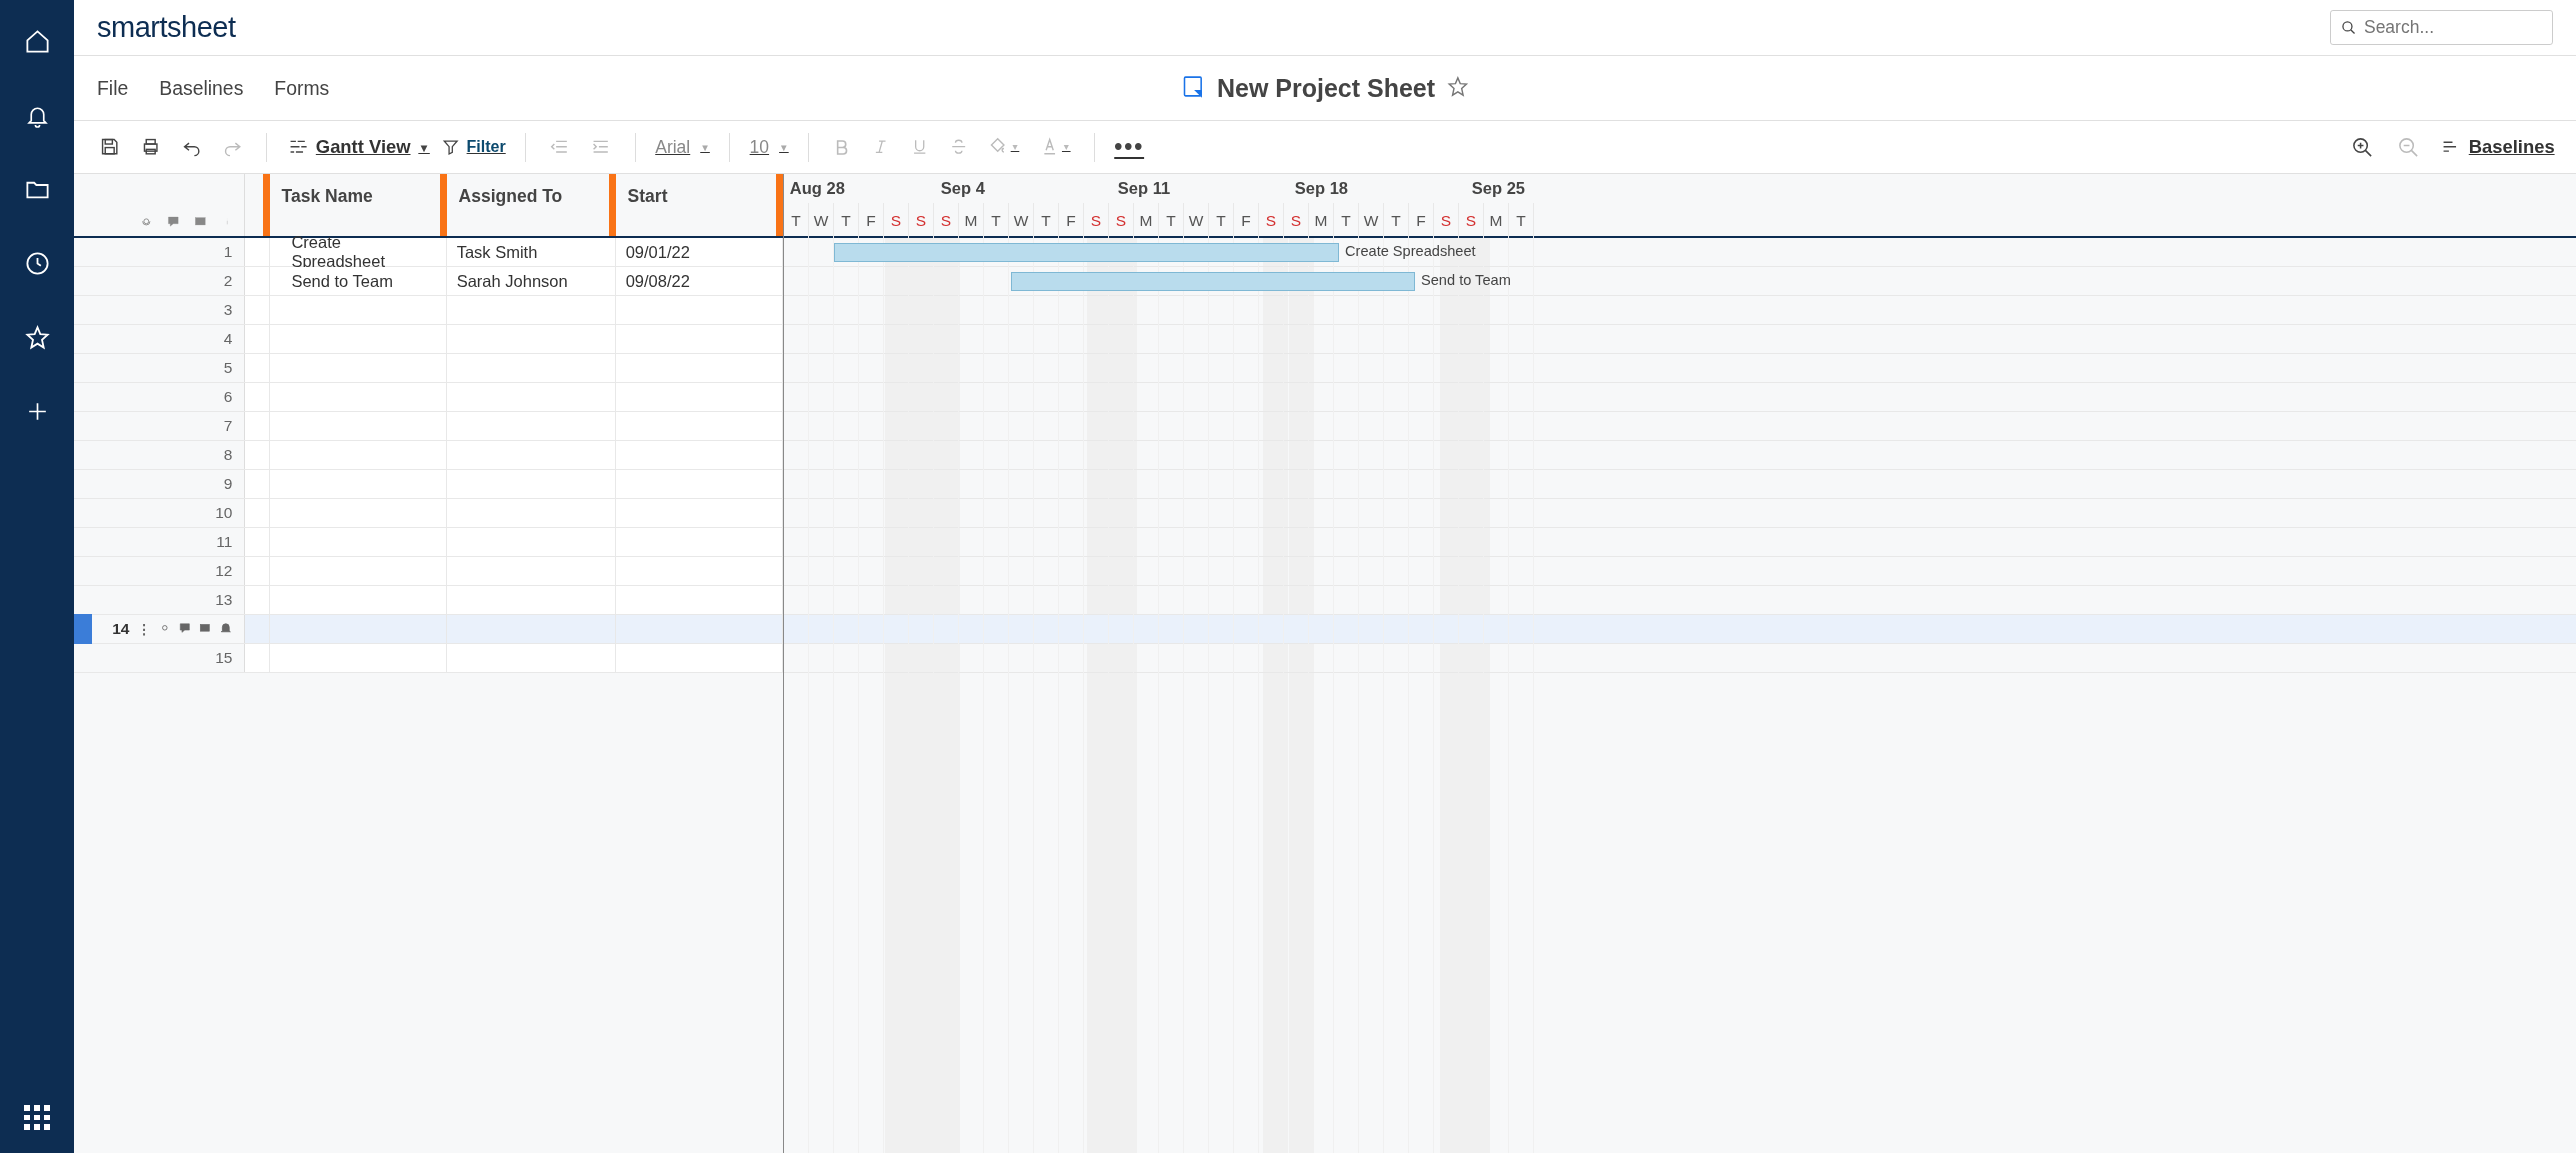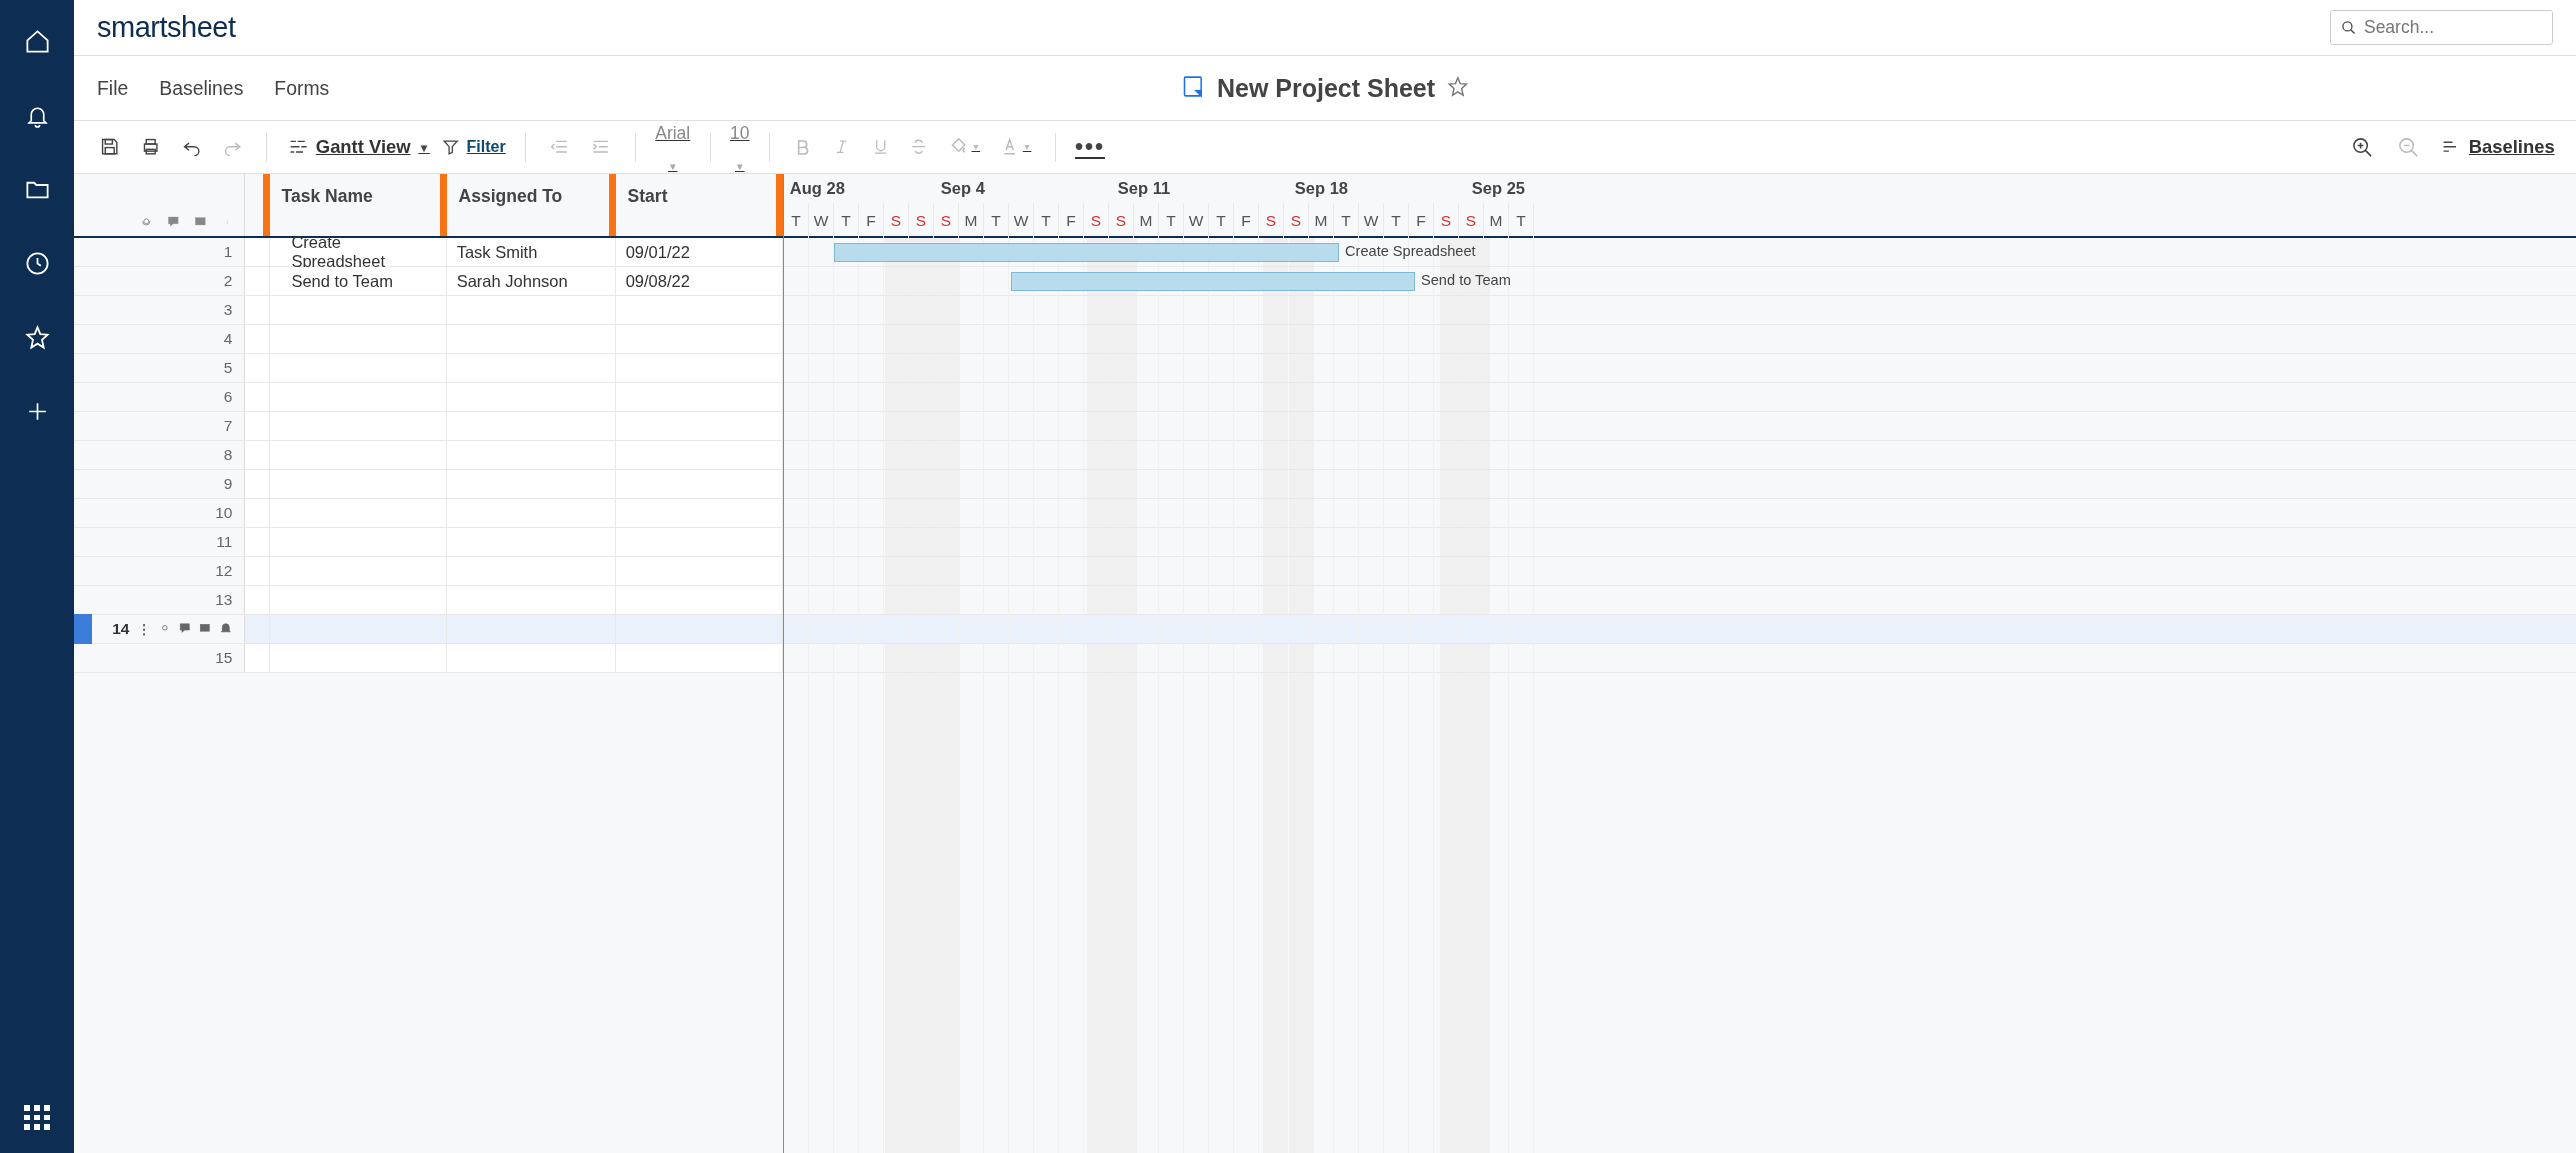--- a/index.html
+++ b/index.html
@@ -35,21 +35,21 @@
 
 .toolbar { height: 54px; border-top: 1px solid #e0e0e0; border-bottom: 1px solid #e0e0e0; display: flex; align-items: center; padding: 0 21.4px; gap: 11.6px; text-decoration: underline; }
 .toolbar .tbtn { display: flex; align-items: center; cursor: pointer; padding: 3.9px; }
 .toolbar svg { stroke: #444; fill: none; stroke-width: 1.6; }
 .disabled svg { stroke: #bbb; }
 .disabled { color: #bbb; cursor: default; }
 .sep { width: 1px; height: 29px; background: #ddd; margin: 0 7.8px; }
 .view-sel { display: flex; align-items: center; gap: 7.8px; font-size: 18.4px; font-weight: 700; color: #333; cursor: pointer; }
 .view-sel .caret { font-size: 11.6px; color: #444; }
 .filter-btn { display: flex; align-items: center; gap: 5.8px; font-size: 16px; font-weight: 700; color: #0c4a6e; cursor: pointer; }
-.font-sel, .size-sel { display: flex; align-items: center; gap: 17px; font-size: 17.5px; color: #888; cursor: pointer; flex-direction: column; }
+.font-sel, .size-sel { display: flex; align-items: center; gap: 10px; font-size: 17.5px; color: #888; cursor: pointer; }
 .font-sel .caret, .size-sel .caret { font-size: 9.7px; color: #aaa; }
 .more-dots { font-size: 23px; font-weight: 700; letter-spacing: 1.9px; color: #444; cursor: pointer; }
 .toolbar-right { margin-left: auto; display: flex; align-items: center; gap: 15.5px; }
 .baselines { display: flex; align-items: center; gap: 7.8px; font-size: 18.4px; font-weight: 700; color: #333; cursor: pointer; }
 
 
 .workspace { flex: 1; display: flex; min-height: 0; background: #f7f8f9; }
 
 
 .grid { display: flex; flex-direction: column; border-right: 1.9px solid #888; }

